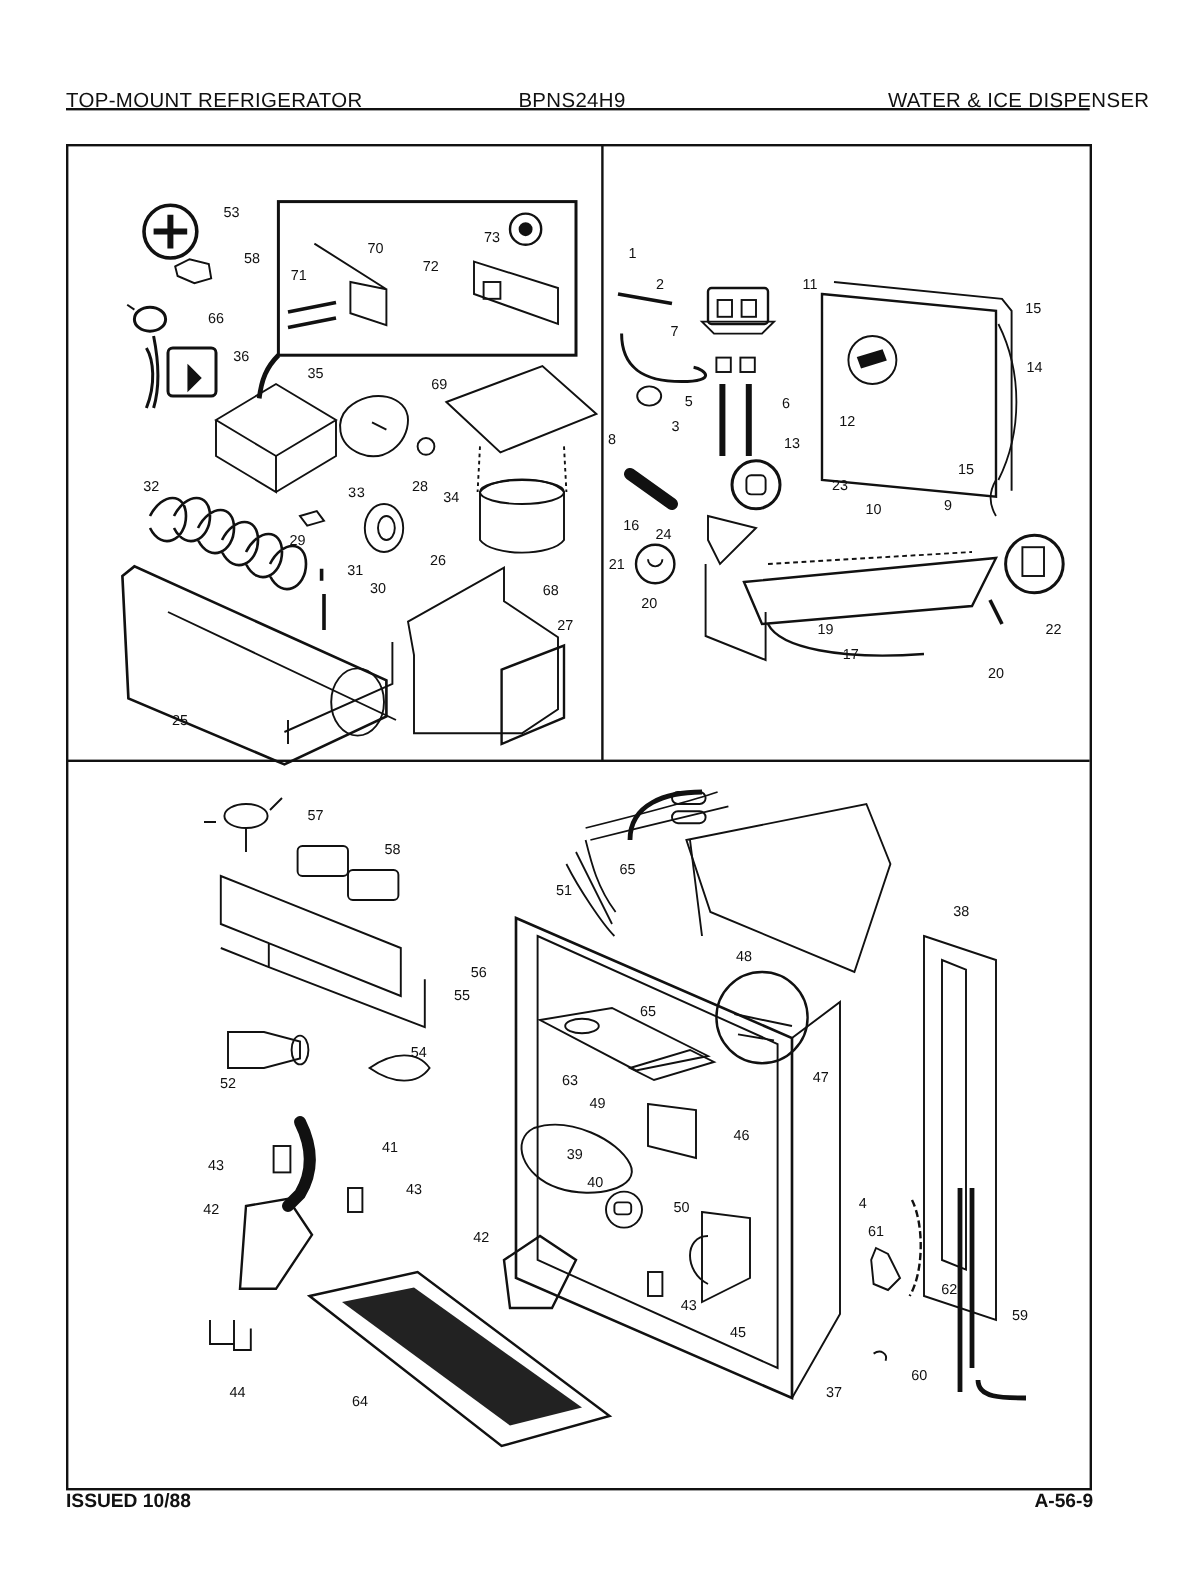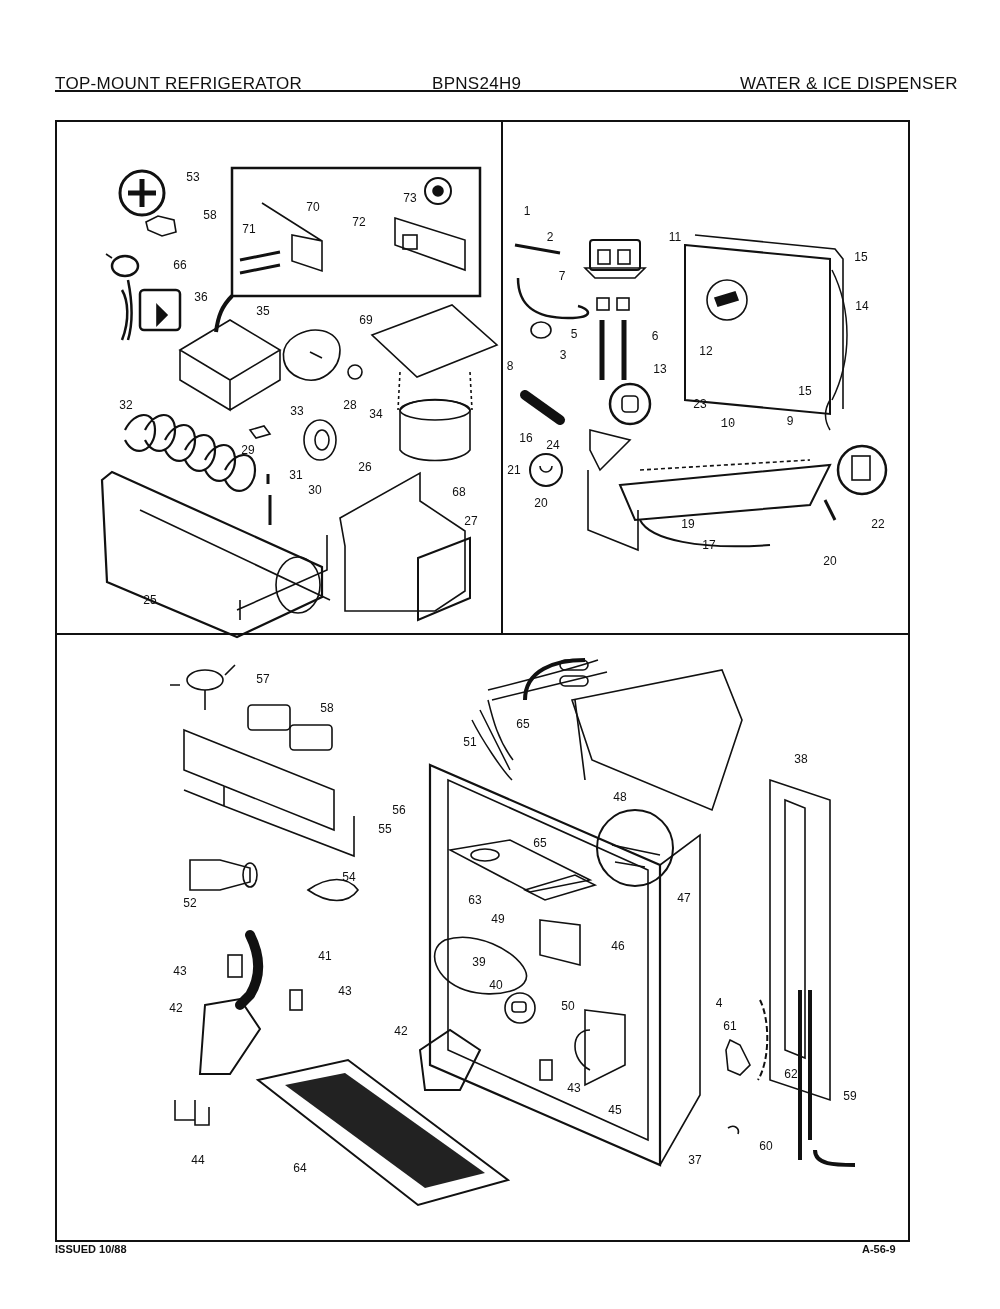--- a/index.html
+++ b/index.html
@@ -2,21 +2,21 @@
 <html><head>
 <meta charset="utf-8">
 <style>
   html,body{margin:0;padding:0;background:#fff;}
   body{width:1000px;height:1309px;position:relative;overflow:hidden;font-family:"Liberation Sans",sans-serif;color:#111;}
   .hdr{position:absolute;top:74px;font-weight:normal;font-size:17px;letter-spacing:0.3px;}
   .hdr-line{position:absolute;left:55px;top:90px;width:853px;height:2px;background:#111;}
   .frame{position:absolute;left:55px;top:120px;width:851px;height:1118px;border:2px solid #111;}
   .hdiv{position:absolute;left:55px;top:633px;width:853px;height:2px;background:#111;}
   .vdiv{position:absolute;left:501px;top:120px;width:2px;height:514px;background:#111;}
-  .ftr{position:absolute;top:1243px;font-weight:bold;font-size:11px;}
+  .ftr{position:absolute;top:1243px;font-weight:bold;font-size:16px;}
   svg.art{position:absolute;left:0;top:0;width:1000px;height:1309px;}
   .lbl{position:absolute;font-size:12px;font-family:"Liberation Sans",sans-serif;color:#111;transform:translate(-50%,-50%);white-space:nowrap;}
 </style>
 </head>
 <body>
 
 <div class="hdr" style="left:55px">TOP-MOUNT REFRIGERATOR</div>
 <div class="hdr" style="left:432px">BPNS24H9</div>
 <div class="hdr" style="left:740px">WATER &amp; ICE DISPENSER</div>
 <div class="hdr-line"></div>
@@ -264,21 +264,21 @@
     <div class="lbl" style="left: 193px; top: 177px;">53</div>
     <div class="lbl" style="left: 210px; top: 215px;">58</div>
     <div class="lbl" style="left: 180px; top: 265px;">66</div>
     <div class="lbl" style="left: 201px; top: 297px;">36</div>
     <div class="lbl" style="left: 263px; top: 311px;">35</div>
     <div class="lbl" style="left: 313px; top: 207px;">70</div>
     <div class="lbl" style="left: 249px; top: 229px;">71</div>
     <div class="lbl" style="left: 359px; top: 222px;">72</div>
     <div class="lbl" style="left: 394px; top: 198px; margin-left: 16px;">73</div>
     <div class="lbl" style="left: 366px; top: 320px;">69</div>
-    <div class="lbl" style="left: 297px; top: 411px;">33</div>
+    <div class="lbl" style="left: 297px; top: 411px; font-family: Liberation Mono, monospace;">33</div>
     <div class="lbl" style="left: 376px; top: 414px;">34</div>
     <div class="lbl" style="left: 350px; top: 405px;">28</div>
     <div class="lbl" style="left: 248px; top: 450px;">29</div>
     <div class="lbl" style="left: 126px; top: 405px;">32</div>
     <div class="lbl" style="left: 296px; top: 475px;">31</div>
     <div class="lbl" style="left: 315px; top: 490px;">30</div>
     <div class="lbl" style="left: 365px; top: 467px;">26</div>
     <div class="lbl" style="left: 471px; top: 521px;">27</div>
     <div class="lbl" style="left: 150px; top: 600px;">25</div>
     <div class="lbl" style="left: 459px; top: 492px;">68</div>
@@ -289,21 +289,21 @@
     <div class="lbl" style="left: 655px; top: 336px;">6</div>
     <div class="lbl" style="left: 510px; top: 366px;">8</div>
     <div class="lbl" style="left: 563px; top: 355px;">3</div>
     <div class="lbl" style="left: 660px; top: 369px;">13</div>
     <div class="lbl" style="left: 675px; top: 237px;">11</div>
     <div class="lbl" style="left: 706px; top: 351px;">12</div>
     <div class="lbl" style="left: 861px; top: 257px;">15</div>
     <div class="lbl" style="left: 862px; top: 306px;">14</div>
     <div class="lbl" style="left: 805px; top: 391px;">15</div>
     <div class="lbl" style="left: 790px; top: 421px;">9</div>
-    <div class="lbl" style="left: 728px; top: 424px; font-family: Liberation Mono, monospace;">10</div>
+    <div class="lbl" style="left: 728px; top: 424px;">10</div>
     <div class="lbl" style="left: 700px; top: 404px;">23</div>
     <div class="lbl" style="left: 526px; top: 438px;">16</div>
     <div class="lbl" style="left: 553px; top: 445px;">24</div>
     <div class="lbl" style="left: 514px; top: 470px;">21</div>
     <div class="lbl" style="left: 541px; top: 503px;">20</div>
     <div class="lbl" style="left: 688px; top: 524px;">19</div>
     <div class="lbl" style="left: 709px; top: 545px;">17</div>
     <div class="lbl" style="left: 830px; top: 561px;">20</div>
     <div class="lbl" style="left: 878px; top: 524px;">22</div>
     <div class="lbl" style="left: 263px; top: 679px;">57</div>

